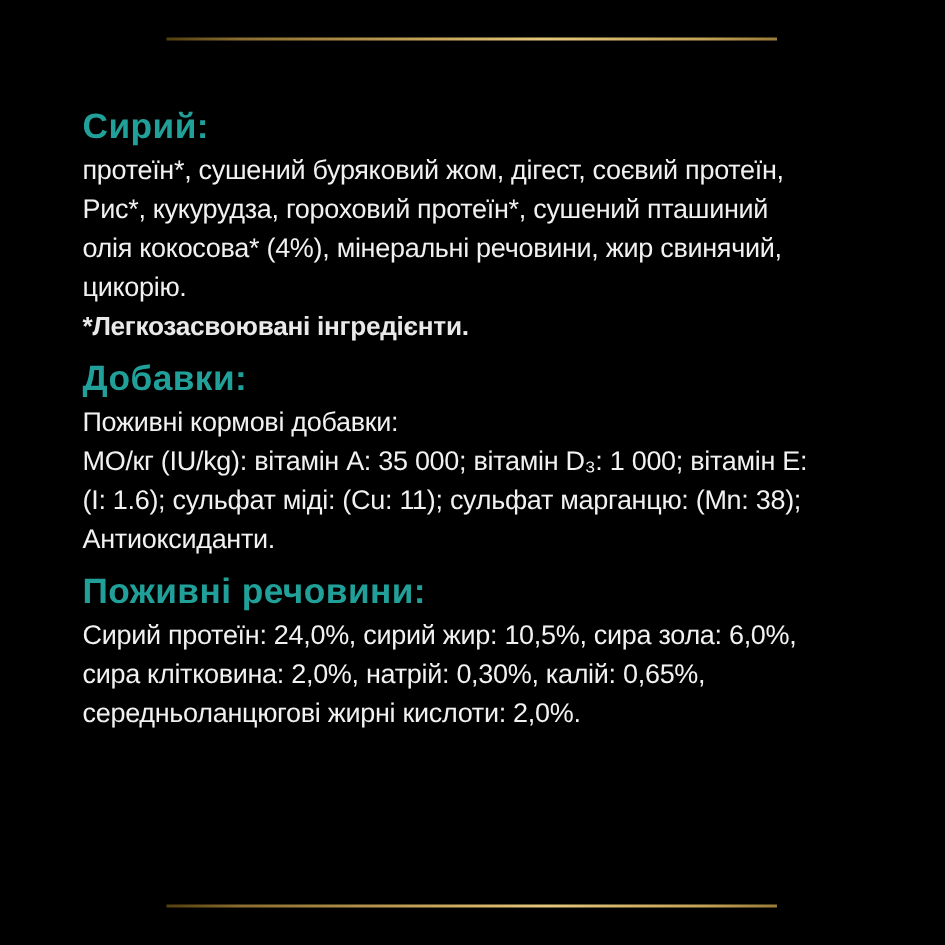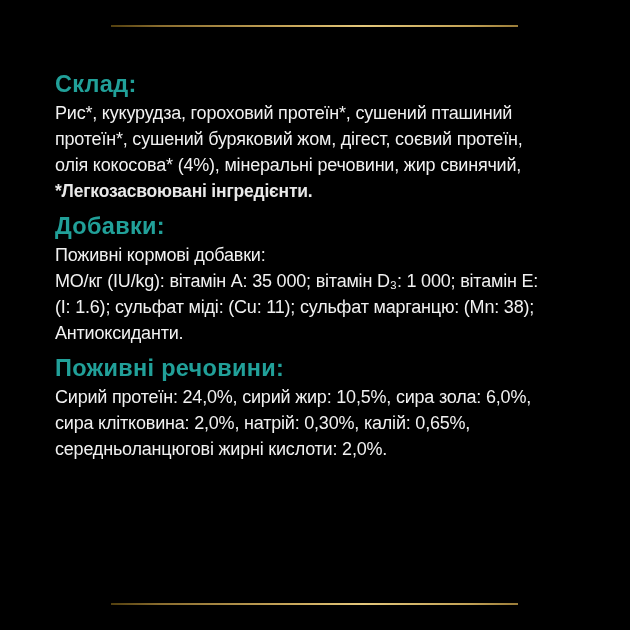--- a/index.html
+++ b/index.html
@@ -49,25 +49,26 @@
   .section .body{margin-top:2px;}
 </style>
 </head>
 <body>
 
 <div class="gold-rule top"></div>
 
 <div class="content">
 
   <div class="section">
-    <h2 class="section-heading">Склад:</h2>
+    <h2 class="section-heading">Сирий:</h2>
     <div class="body">
+      <div class="line">протеїн*, сушений буряковий жом, дігест, соєвий протеїн,</div>
       <div class="line">Рис*, кукурудза, гороховий протеїн*, сушений пташиний</div>
-      <div class="line">протеїн*, сушений буряковий жом, дігест, соєвий протеїн,</div>
       <div class="line">олія кокосова* (4%), мінеральні речовини, жир свинячий,</div>
+      <div class="line">цикорію.</div>
       <div class="footnote">*Легкозасвоювані інгредієнти.</div>
     </div>
   </div>
 
   <div class="section">
     <h2 class="section-heading">Добавки:</h2>
     <div class="body">
       <div class="line">Поживні кормові добавки:</div>
       <div class="line">МО/кг (IU/kg): вітамін A: 35 000; вітамін D₃: 1 000; вітамін E:</div>
       <div class="line">(І: 1.6); сульфат міді: (Cu: 11); сульфат марганцю: (Mn: 38);</div>

